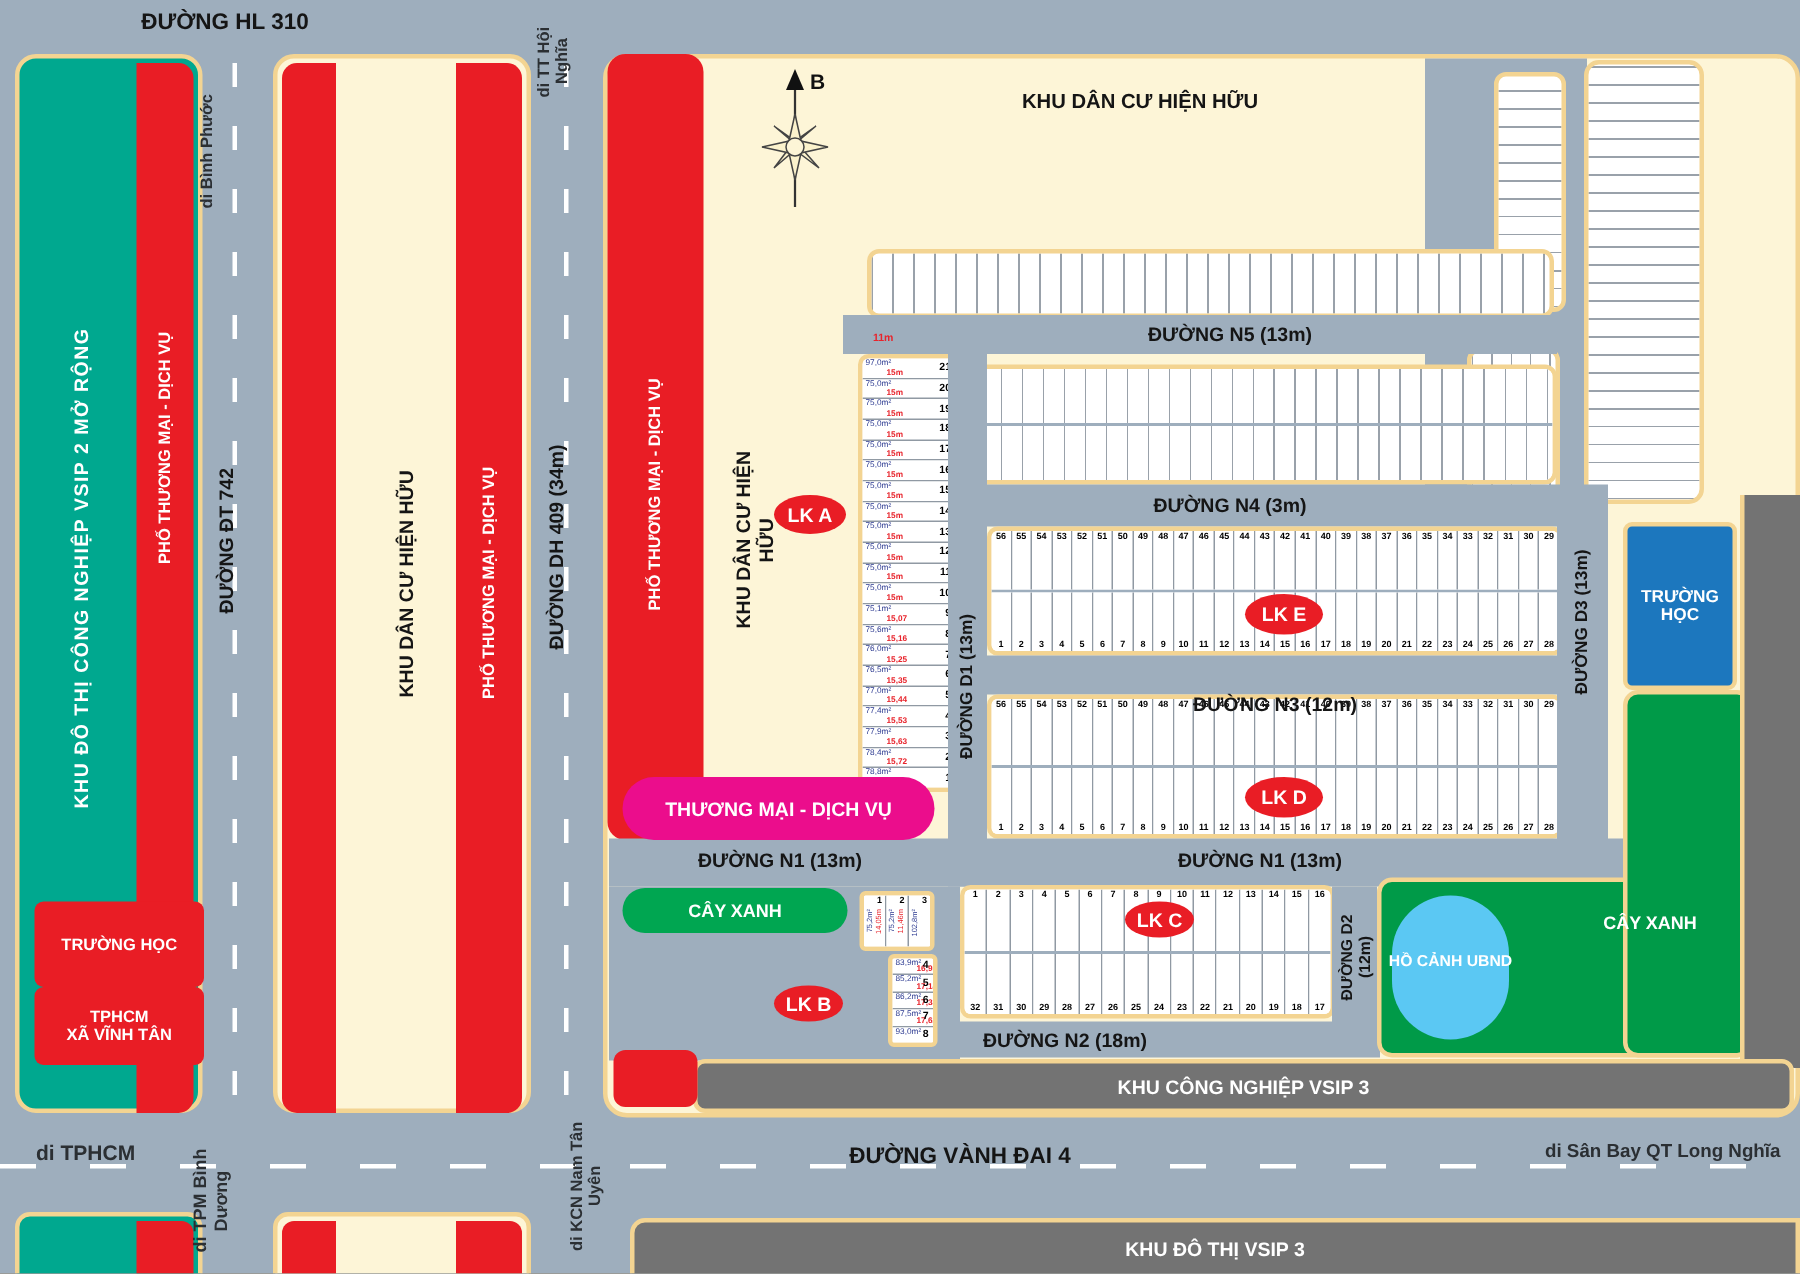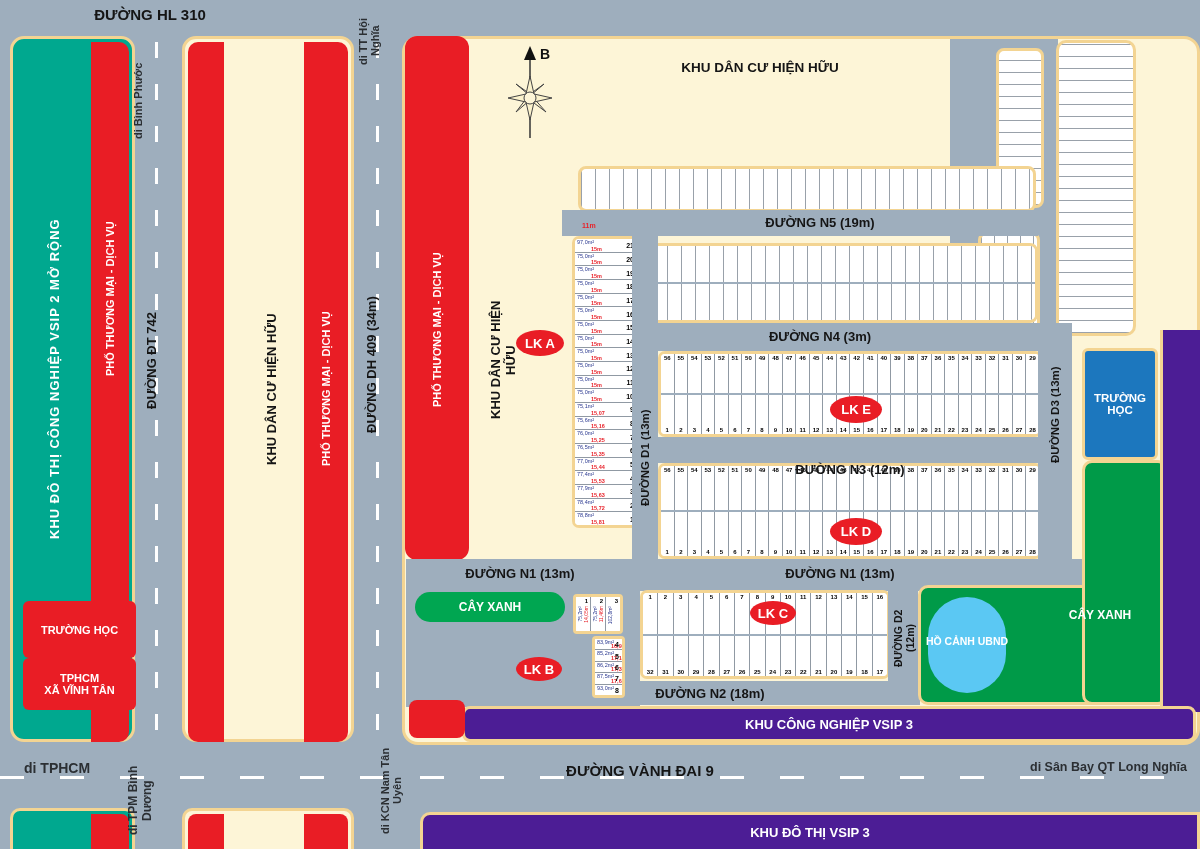--- a/index.html
+++ b/index.html
@@ -6,21 +6,21 @@
   .canvas{position:relative;width:1200px;height:849px;background:#9EAEBD;overflow:hidden;
           font-family:"Liberation Sans",sans-serif;color:#111;}
   .abs{position:absolute;}
   .vtext{writing-mode:vertical-rl;transform:rotate(180deg);display:flex;align-items:center;justify-content:center;text-align:center;}
   .lbl{font-weight:bold;color:#151515;}
   .wlbl{font-weight:bold;color:#fff;}
   .ctr{display:flex;align-items:center;justify-content:center;text-align:center;}
   .sandb{border:3px solid #F3D492;box-sizing:border-box;}
   .cream{background:#FDF5D7;}
   .redbg{background:#E91D25;}
-  .tealbg{background:#4c1d95;}
+  .tealbg{background:#737373;}
   .roadbg{background:#9EAEBD;}
   .dash-v{position:absolute;width:3px;background:repeating-linear-gradient(180deg,#fff 0 16px,transparent 16px 42px);}
   .dash-h{position:absolute;height:3px;background:repeating-linear-gradient(90deg,#fff 0 24px,transparent 24px 60px);}
   .vlines{background-color:#fff;background-image:repeating-linear-gradient(90deg,#99a1aa 0,#99a1aa 1px,transparent 1px,transparent 14px);}
   .hlines{background-color:#fff;background-image:repeating-linear-gradient(0deg,#99a1aa 0,#99a1aa 1px,transparent 1px,transparent 12px);}
   .gridl{background-color:#fff;background-image:repeating-linear-gradient(90deg,#99a1aa 0,#99a1aa 1px,transparent 1px,transparent 13px),repeating-linear-gradient(0deg,#99a1aa 0,#99a1aa 1px,transparent 1px,transparent 32px);}
   .pblock{position:absolute;background:#fff;border:3px solid #F3D492;border-radius:7px;box-sizing:border-box;overflow:hidden;display:flex;}
   .colflex{flex-direction:column;}
   .rowwrap{display:flex;flex:1;}
   .rowwrap.first{border-bottom:2px solid #9EAEBD;}
@@ -100,21 +100,21 @@
       <polygon points="32,34 36,52 54,56 36,60 32,78 28,60 10,56 28,52"></polygon>
       <circle cx="32" cy="56" r="6" fill="#FDF5D7"></circle>
     </g>
   </svg>
 
   <div class="roadlbl" style="left:650px;top:60px;width:220px;font-size:13.5px">KHU DÂN CƯ HIỆN HỮU</div>
 
   <div class="abs sandb vlines" style="left:578px;top:166px;width:458px;height:46px;border-radius:8px"></div>
 
   <div class="abs roadbg" style="left:562px;top:210px;width:476px;height:26px"></div>
-  <div class="roadlbl" style="left:700px;top:215px;width:240px">ĐƯỜNG N5 (19m)</div>
+  <div class="roadlbl" style="left:700px;top:215px;width:240px">ĐƯỜNG N5 (13m)</div>
 
   <div class="abs sandb" style="left:650px;top:243px;width:388px;height:80px;border-radius:8px;background:#fff;display:flex;flex-direction:column;overflow:hidden">
     <div class="vlines" style="flex:1;border-bottom:2px solid #9EAEBD"></div>
     <div class="vlines" style="flex:1"></div>
   </div>
 
   <div class="abs roadbg" style="left:650px;top:323px;width:422px;height:28px"></div>
   <div class="roadlbl" style="left:700px;top:329px;width:240px">ĐƯỜNG N4 (3m)</div>
 
   <div class="pblock colflex" style="left:658px;top:351px;width:384px;height:86px">
@@ -471,20 +471,21 @@
       </div>
   </div>
   <div class="oval" style="left:830px;top:518px;width:52px;height:27px">LK D</div>
 
   <div class="abs roadbg" style="left:406px;top:559px;width:762px;height:32px"></div>
   <div class="roadlbl" style="left:420px;top:566px;width:200px">ĐƯỜNG N1 (13m)</div>
   <div class="roadlbl" style="left:720px;top:566px;width:240px">ĐƯỜNG N1 (13m)</div>
 
   <div class="abs roadbg" style="left:406px;top:591px;width:234px;height:116px"></div>
 
+  <div class="abs ctr wlbl" style="left:415px;top:518px;width:208px;height:42px;background:#EB0D8C;border-radius:21px;font-size:13px;z-index:22">THƯƠNG MẠI - DỊCH VỤ</div>
 
   <div class="abs ctr wlbl" style="left:415px;top:592px;width:150px;height:30px;background:#00A651;border-radius:15px;font-size:12px;z-index:22">CÂY XANH</div>
 
   <div class="abs" style="left:582px;top:222px;color:#E8232B;font-size:7px;font-weight:bold;z-index:24">11m</div>
   <div class="pblock colflex" style="left:572px;top:236px;width:68px;height:292px">
     <div style="display:flex;flex-direction:column;flex:1">
         <div class="lka-cell">
           <div class="pa">97,0m²</div>
           <div class="pw">15m</div>
           <div class="pn">21</div>
@@ -766,21 +767,21 @@
   <div class="abs ctr wlbl" style="left:1020px;top:608px;width:160px;font-size:12px;z-index:26">CÂY XANH</div>
 
   <div class="abs sandb ctr wlbl" style="left:1082px;top:348px;width:76px;height:112px;background:#1C77BE;font-size:11.5px;border-radius:6px">TRƯỜNG HỌC</div>
 
   <div class="abs tealbg" style="left:1160px;top:330px;width:40px;height:382px;border-left:3px solid #F3D492"></div>
 
   <div class="abs sandb tealbg ctr wlbl" style="left:462px;top:706px;width:734px;height:36px;border-radius:8px;font-size:13px">KHU CÔNG NGHIỆP VSIP 3</div>
   <div class="abs redbg" style="left:409px;top:700px;width:56px;height:38px;border-radius:8px"></div>
 
   <div class="dash-h" style="left:0;top:776px;width:1200px"></div>
-  <div class="roadlbl" style="left:520px;top:762px;width:240px;font-size:15px">ĐƯỜNG VÀNH ĐAI 9</div>
+  <div class="roadlbl" style="left:520px;top:762px;width:240px;font-size:15px">ĐƯỜNG VÀNH ĐAI 4</div>
   <div class="dirlbl" style="left:24px;top:760px;font-size:14px">di TPHCM</div>
   <div class="abs vtext dirlbl" style="left:128px;top:752px;width:24px;height:97px;font-size:12px">di TPM Bình Dương</div>
   <div class="dirlbl" style="left:1030px;top:760px;width:170px;font-size:12.5px">di  Sân Bay QT Long Nghĩa</div>
 
   <div class="abs sandb" style="left:10px;top:808px;width:125px;height:45px;background:#00A88F;border-radius:10px 10px 0 0">
     <div class="abs redbg" style="right:3px;top:3px;width:38px;height:40px;border-radius:0 8px 0 0"></div>
   </div>
   <div class="abs sandb cream" style="left:182px;top:808px;width:172px;height:45px;border-radius:10px 10px 0 0">
     <div class="abs redbg" style="left:3px;top:3px;width:36px;height:40px;border-radius:8px 0 0 0"></div>
     <div class="abs redbg" style="right:3px;top:3px;width:44px;height:40px;border-radius:0 8px 0 0"></div>

